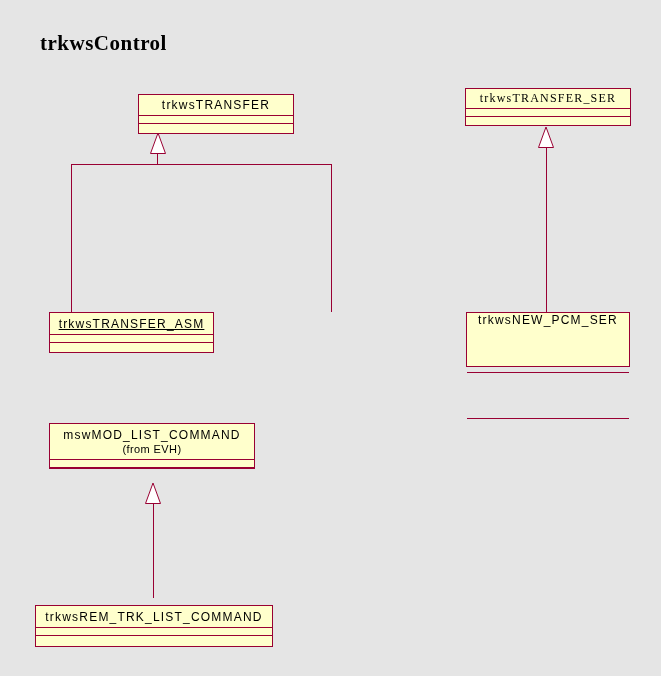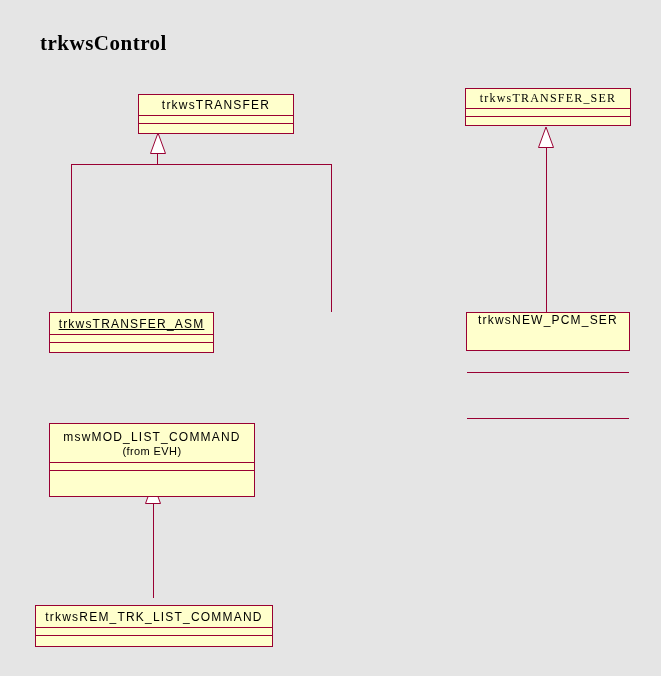--- a/index.html
+++ b/index.html
@@ -52,23 +52,23 @@
 
   
   #c0 { left: 94px;  top: 94px;  width: 156px; height: 40px; margin-left: 44px; }
   #c0 .nm { height: 20px; }
   #c1 { left: 465px; top: 88px;  width: 166px; height: 38px; font-family: Liberation Serif, serif; }
   #c1 .nm { height: 19px; }
   #c2 { left: 49px;  top: 312px; width: 165px; height: 41px; }
   #c2 .nm { height: 21px; text-decoration: underline; }
   #c3 { left: 249px; top: 312px; width: 162px; height: 41px; }
   #c3 .nm { height: 21px; }
-  #c4 { left: 466px; top: 312px; width: 164px; height: 39px; gap: 45px; }
+  #c4 { left: 466px; top: 312px; width: 164px; height: 55px; gap: 45px; }
   #c4 .nm { height: 21px; }
-  #c5 { left: 49px;  top: 423px; width: 206px; height: 74px; }
+  #c5 { left: 49px;  top: 423px; width: 206px; height: 46px; }
   #c5 .nm { height: 38px; }
   #c6 { left: 35px;  top: 598px; width: 238px; height: 42px; margin-top: 7px; }
   #c6 .nm { height: 21px; }
 
   
   .vline, .hline { position: absolute; background: #990033; }
   .vline { width: 1px; }
   .hline { height: 1px; }
   #ln-stub-transfer   { left: 157px; top: 154px; height: 10px; }
   #ln-horiz-branch    { left: 71px;  top: 164px; width: 261px; }

